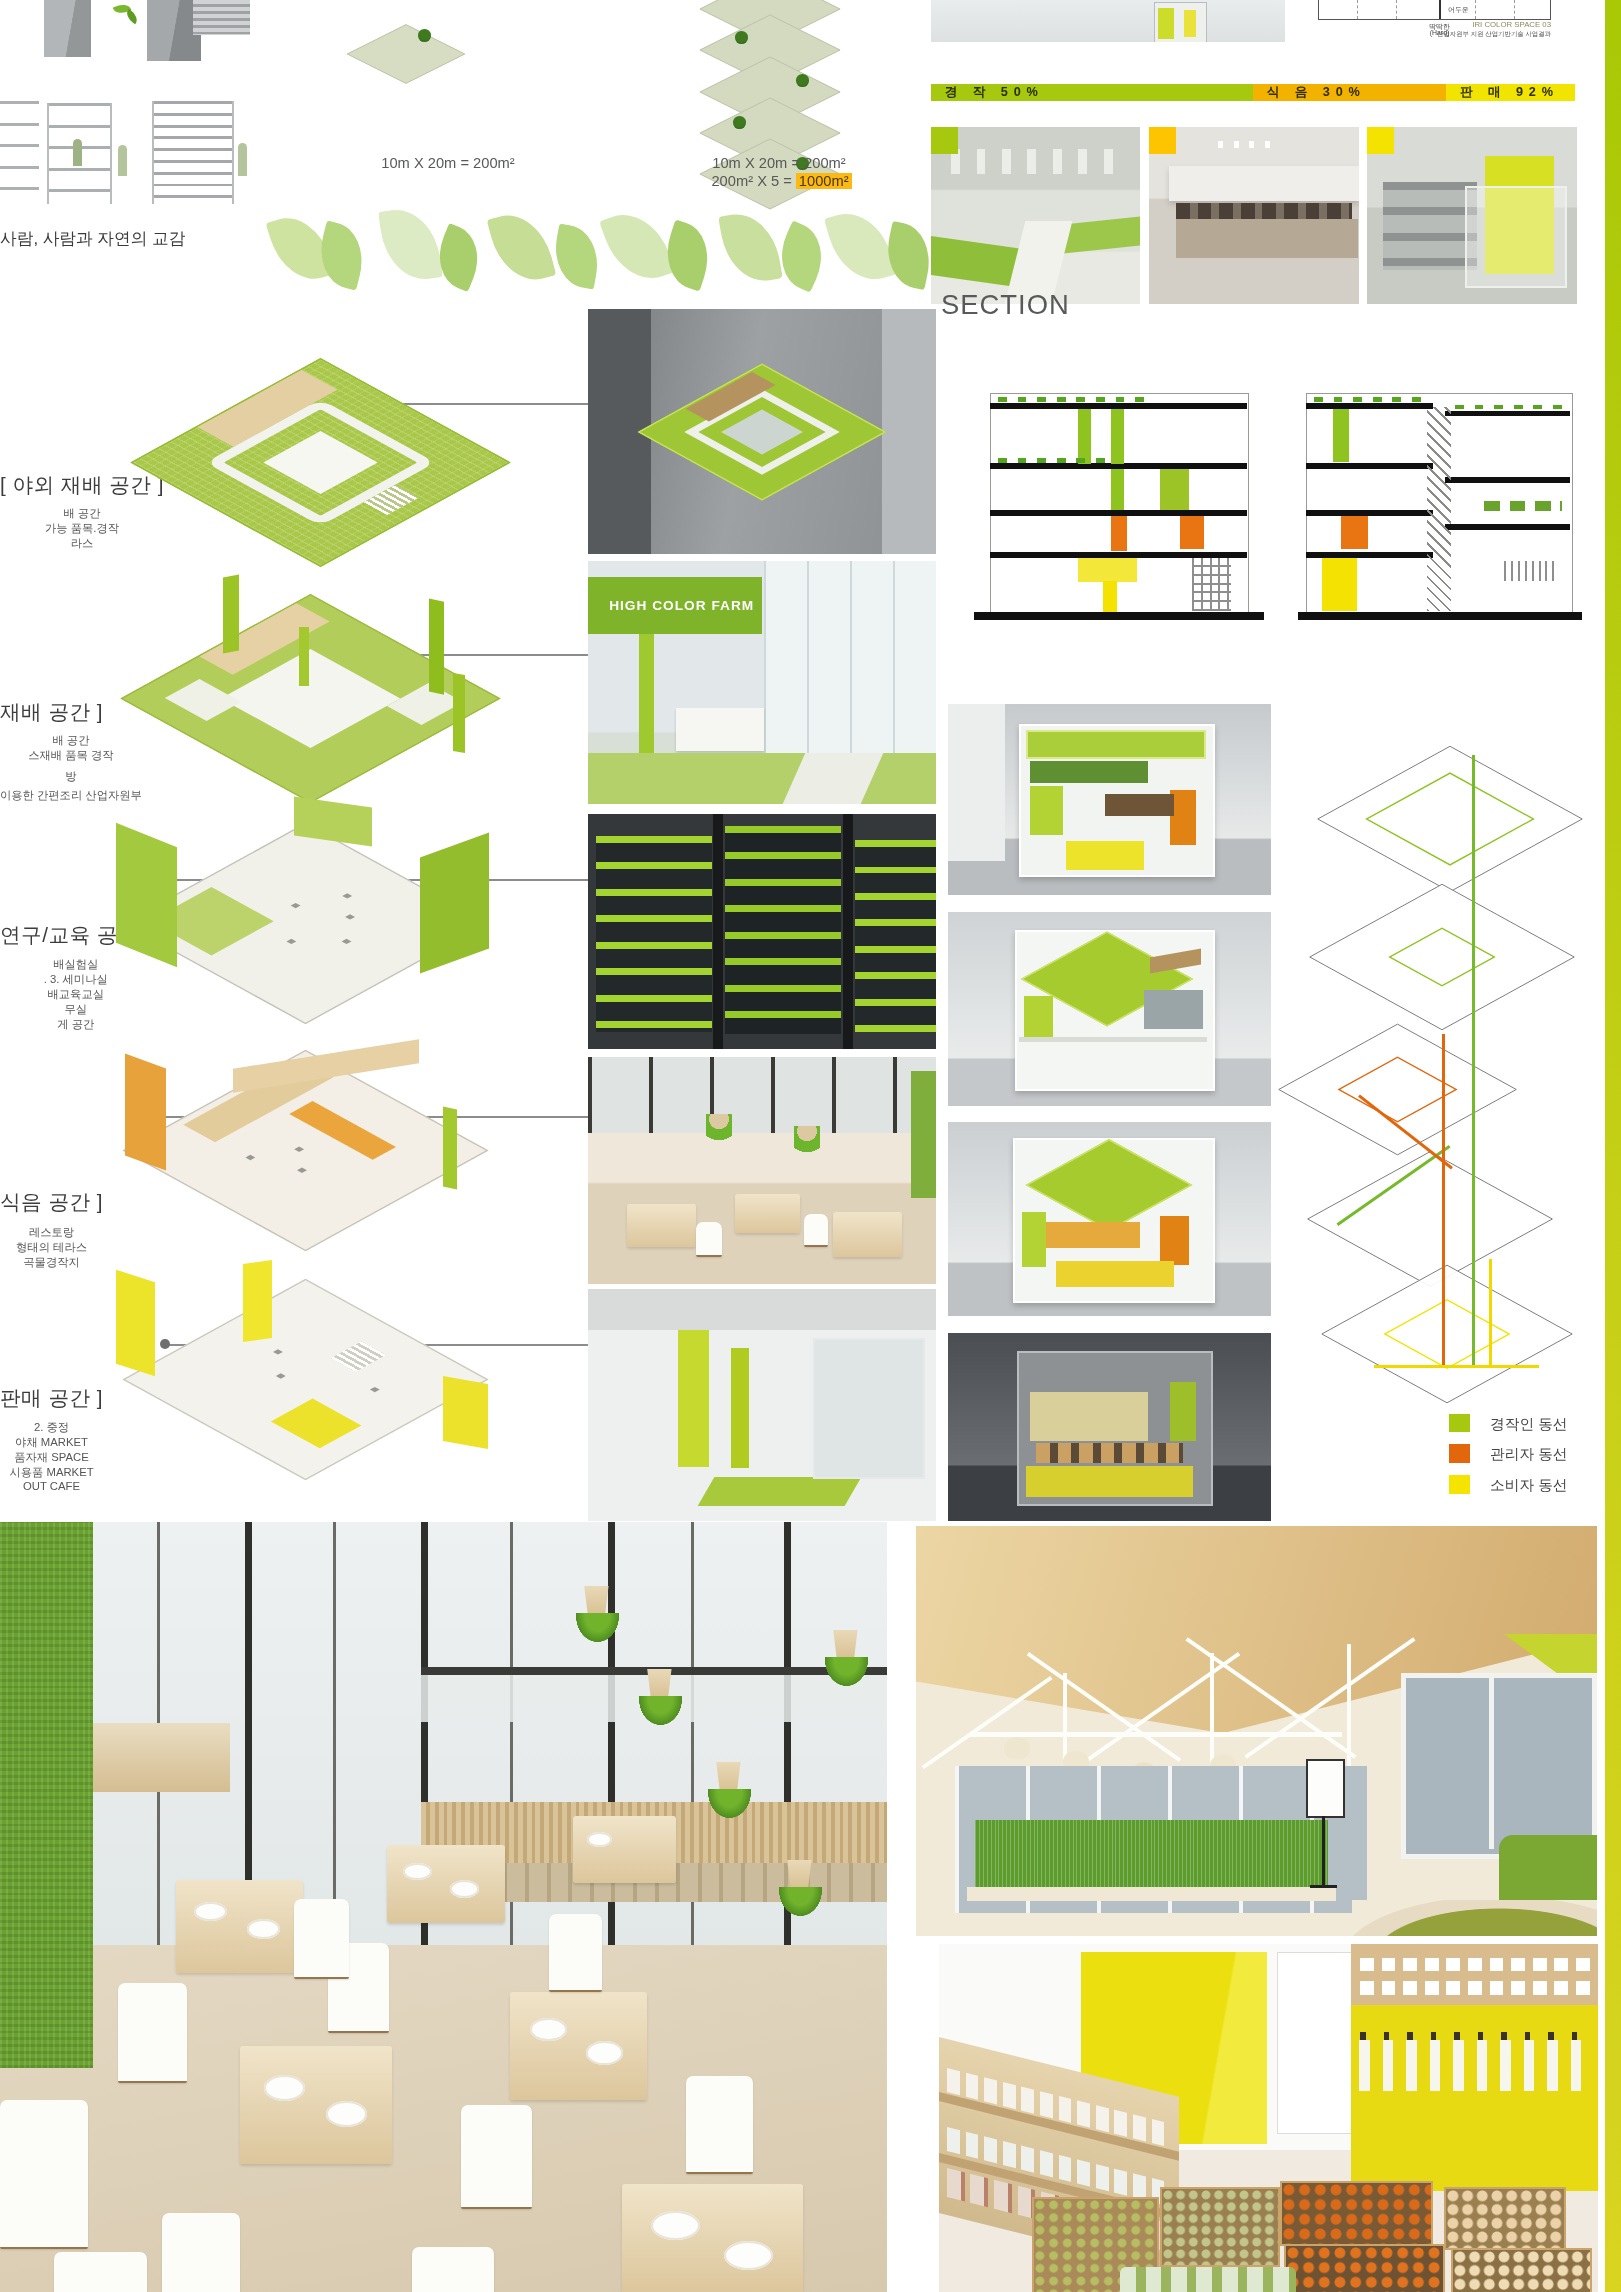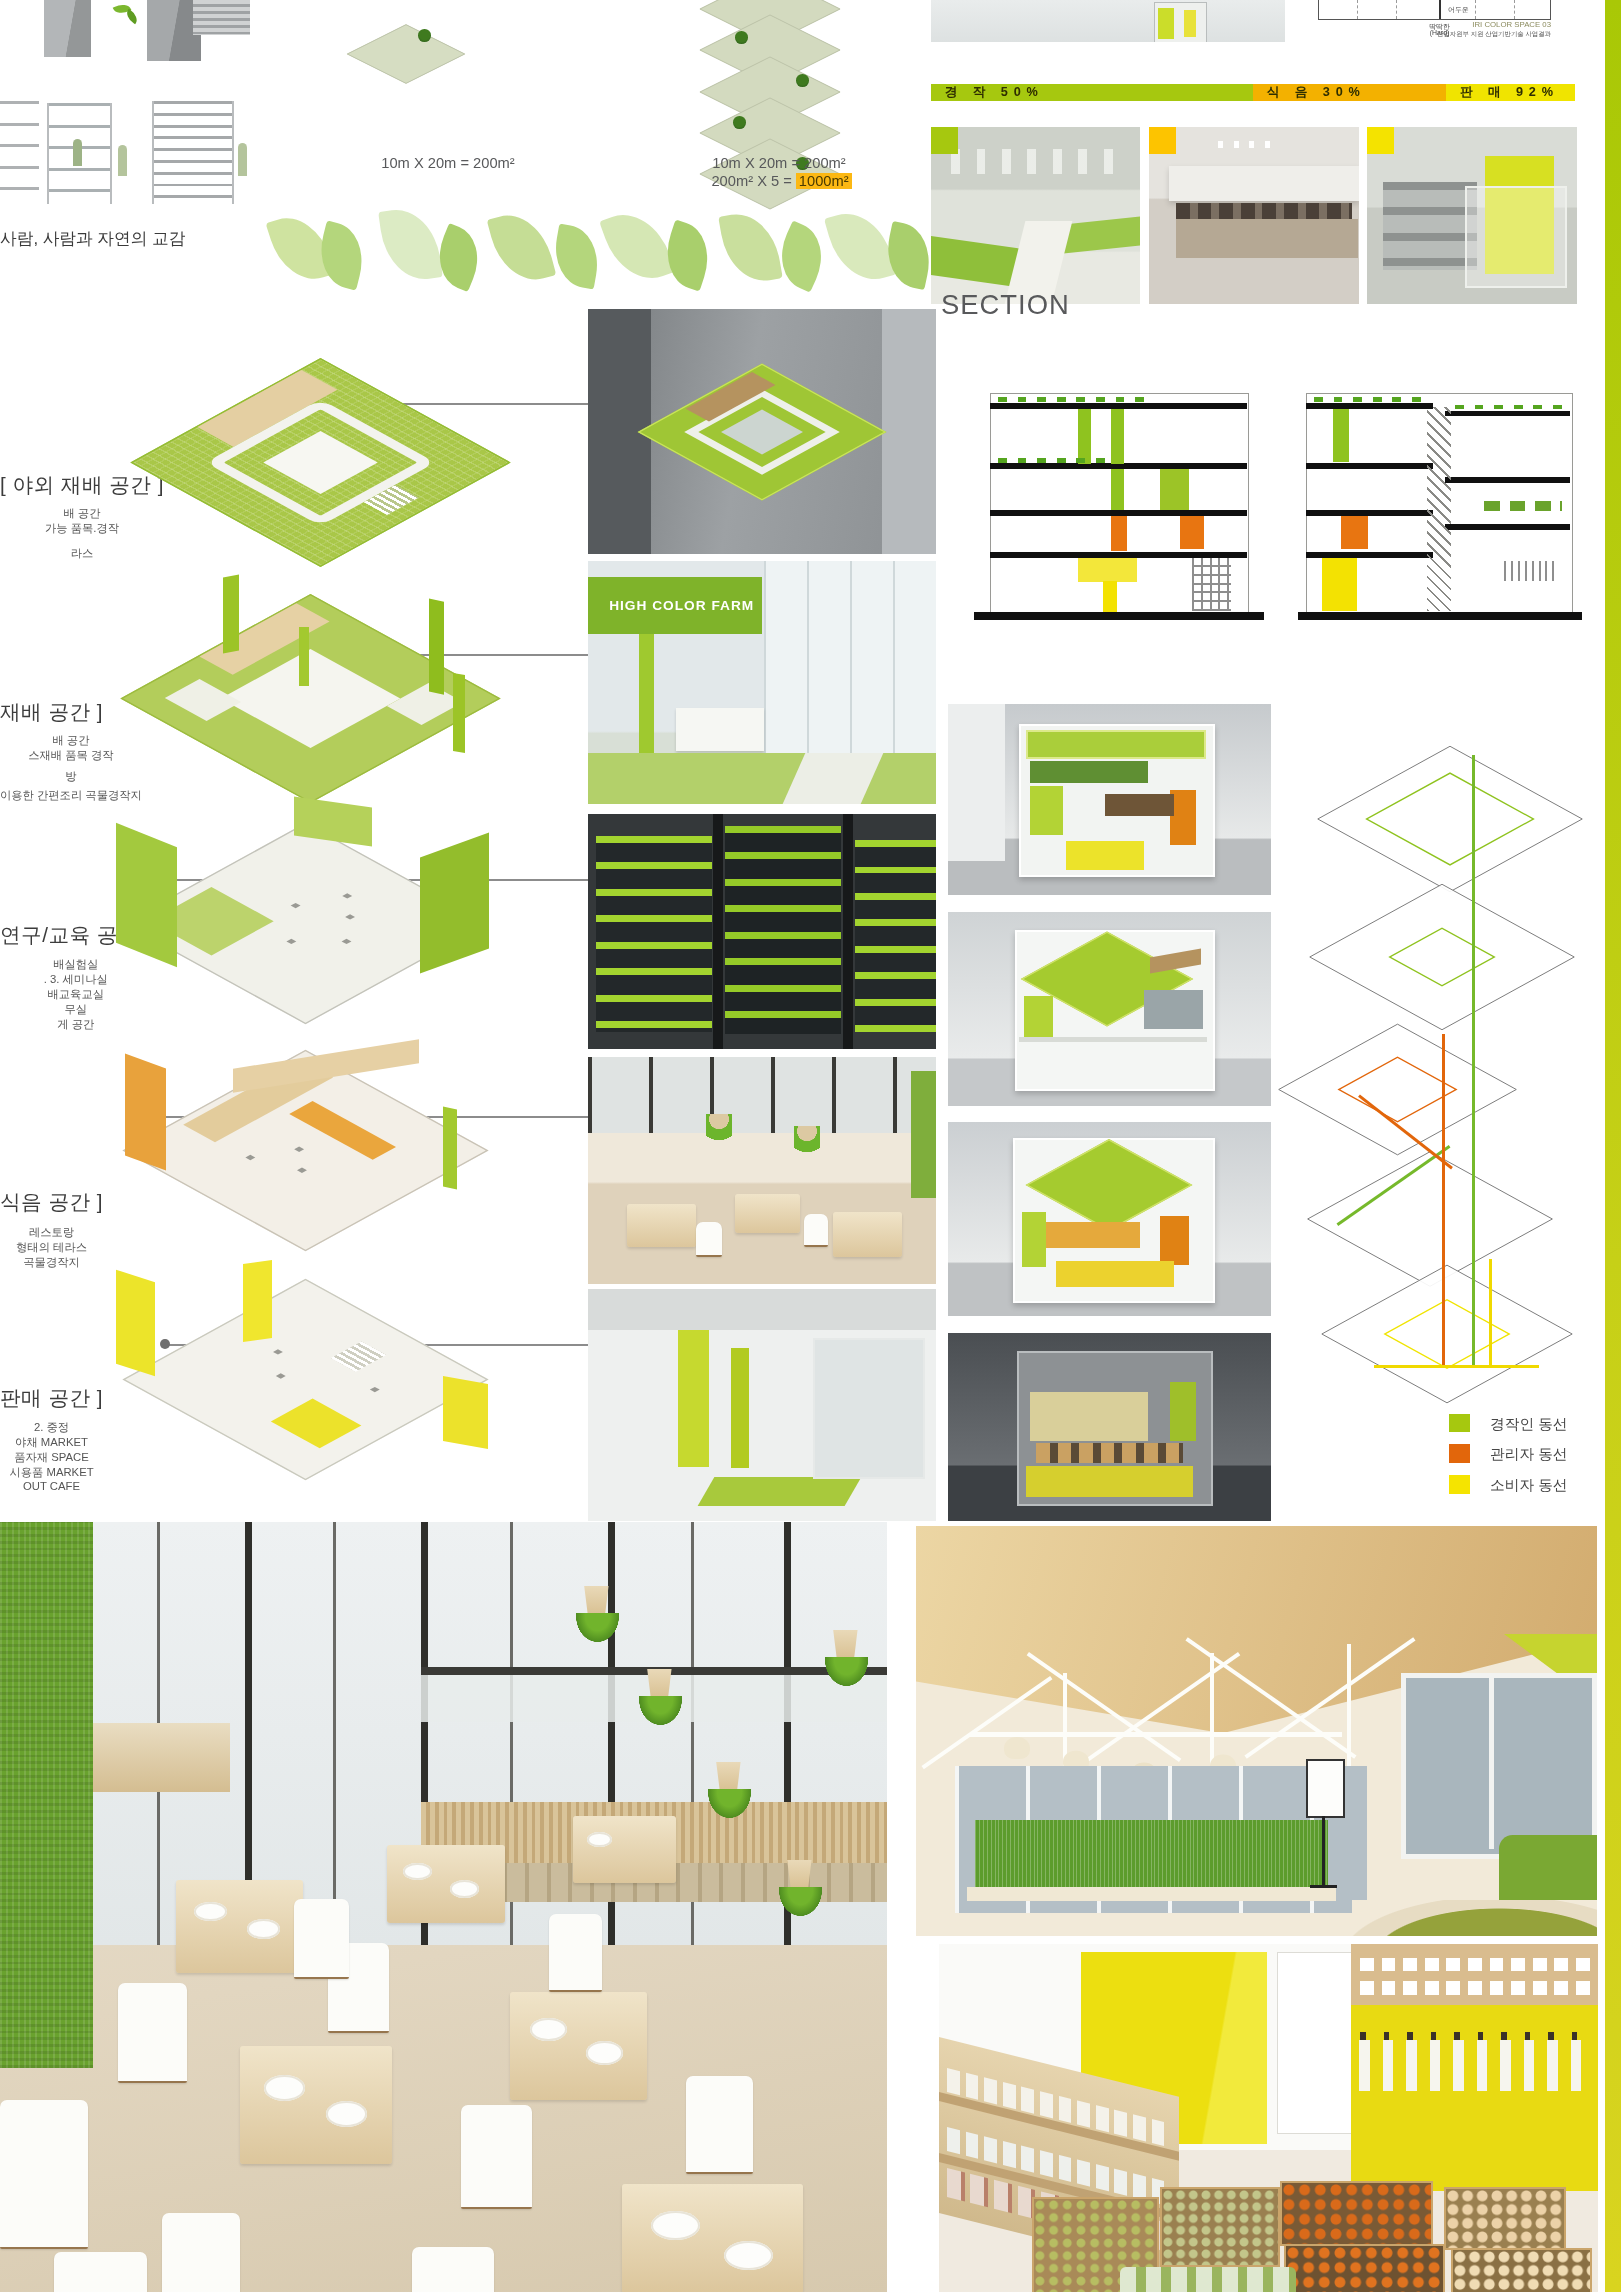--- a/index.html
+++ b/index.html
@@ -130,29 +130,29 @@
   <div class="a" style="left:118px;top:29px;width:69px;height:118px;background:#d7e022;"></div>
   <div class="a" style="left:15.7px;top:55px;width:94px;height:88px;background:repeating-linear-gradient(180deg,#8e9290 0 7.8px,#b8bcb9 7.8px 25.5px);"></div>
   <div class="a" style="left:98px;top:59px;width:98px;height:98px;background:rgba(255,255,255,.35);border:2px solid #eef0ec;"></div>
   <div class="chip" style="background:#f4e300;"></div>
 </div>
 
 <div class="a" style="left:0;top:471px;">
   <div class="lbl-h">[ 야외 재배 공간 ]</div>
   <div class="lbl-l" style="margin-top:6.9px;">배 공간</div>
   <div class="lbl-l">가능 품목.경작</div>
-  <div class="lbl-l" style="margin-top:10px;">라스</div>
+  <div class="lbl-l" style="margin-top:0;">라스</div>
 </div>
 
 <div class="a" style="left:0;top:698px;">
   <div class="lbl-h">재배 공간 ]</div>
   <div class="lbl-l" style="margin-top:6.9px;">배 공간</div>
   <div class="lbl-l">스재배 품목 경작</div>
   <div class="lbl-l" style="margin-top:5.9px;">방</div>
-  <div class="lbl-l" style="margin-top:3.9px;">이용한 간편조리 곡물경작지</div>
+  <div class="lbl-l" style="margin-top:3.9px;">이용한 간편조리 산업자원부</div>
 </div>
 
 <div class="a" style="left:0;top:921px;">
   <div class="lbl-h">연구/교육 공간 ]</div>
   <div class="lbl-l" style="margin-top:7.8px;">배실험실</div>
   <div class="lbl-l">. 3. 세미나실</div>
   <div class="lbl-l">배교육교실</div>
   <div class="lbl-l">무실</div>
   <div class="lbl-l">게 공간</div>
 </div>

